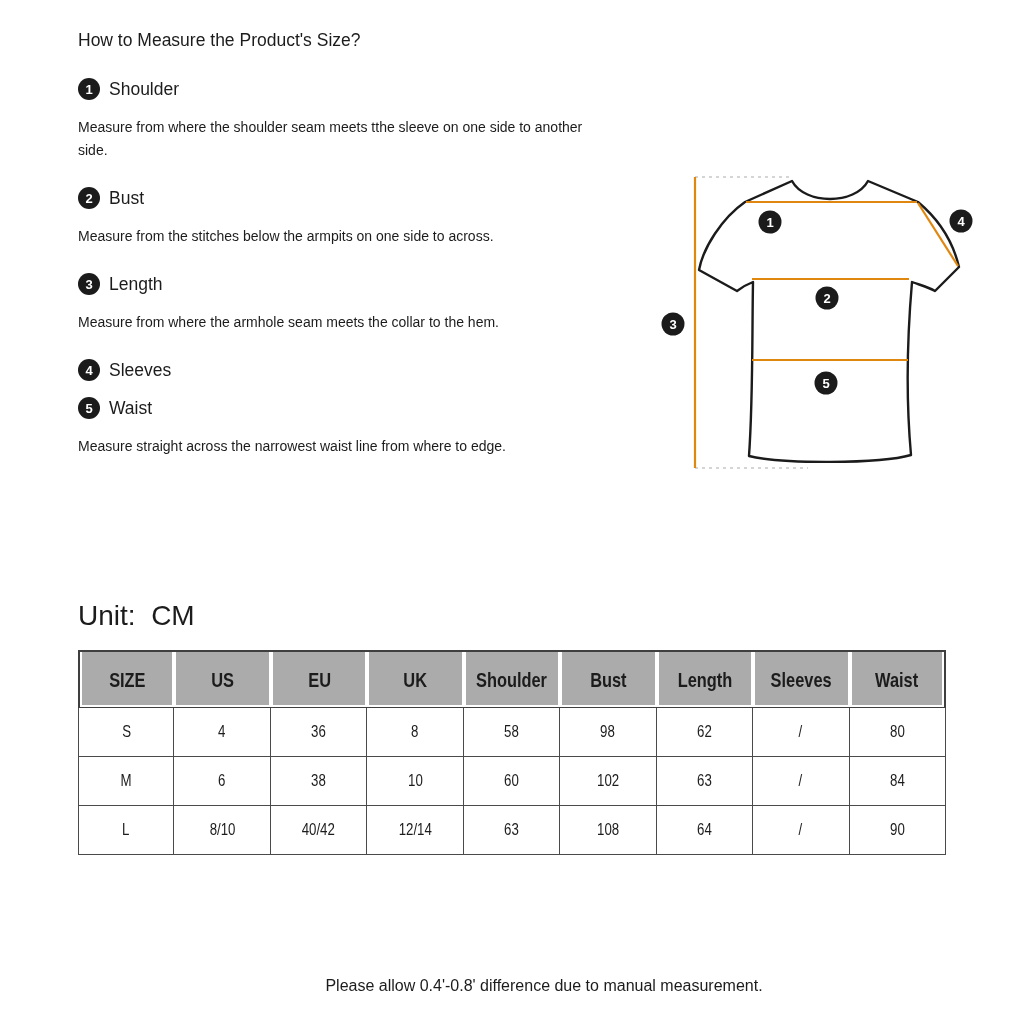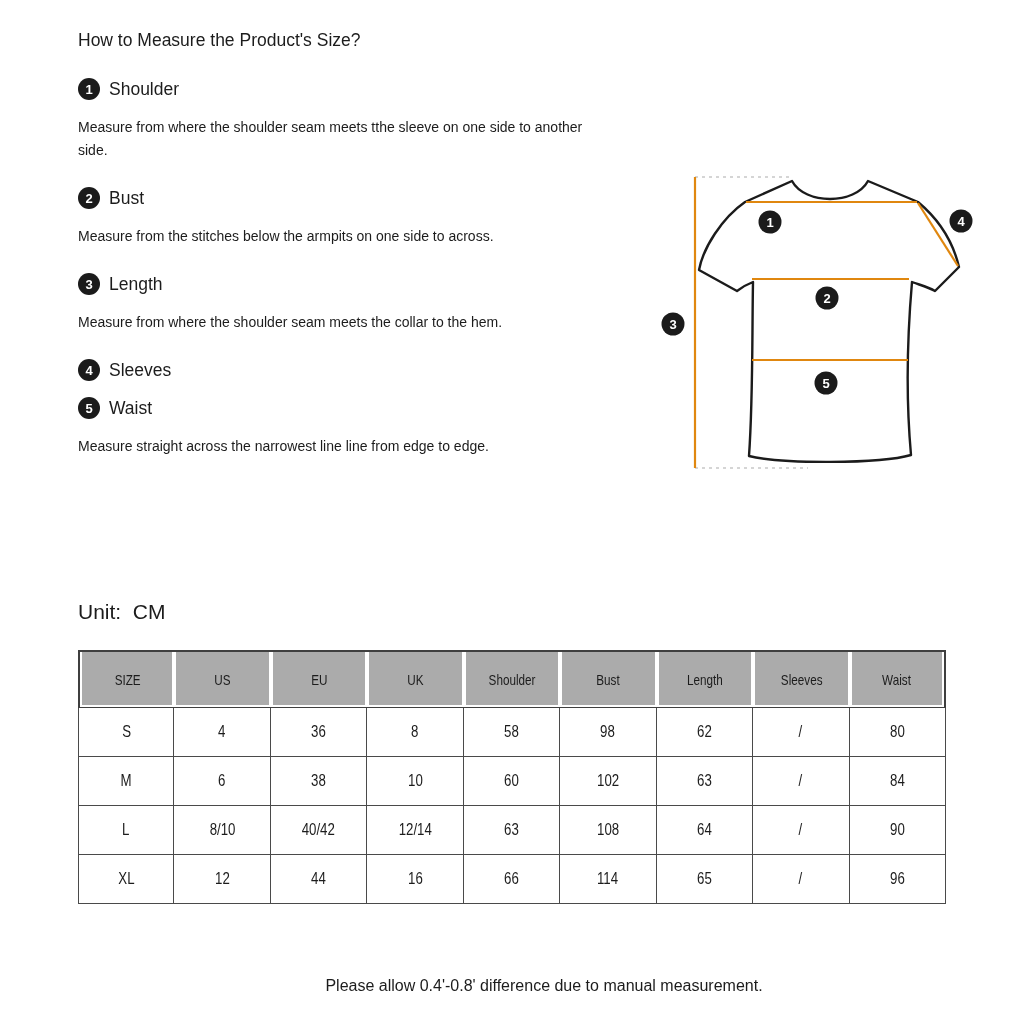--- a/index.html
+++ b/index.html
@@ -16,26 +16,26 @@
   .sec-head { display:flex; align-items:center; gap:9px; height:22px; margin:0 0 16px 0; }
   .badge {
     width:22px; height:22px; border-radius:50%; background:#1b1b1b; color:#ffffff;
     font-size:13px; font-weight:bold; display:flex; align-items:center; justify-content:center;
     flex:0 0 auto;
   }
   .sec-label { font-size:17.5px; font-weight:500; }
   .sec-desc { font-size:14px; line-height:23px; margin:0 0 25px 0; }
   .diagram { position:absolute; left:640px; top:160px; width:384px; height:330px; }
   .unit-label {
-    position:absolute; left:78px; top:600px; font-size:21px; white-space:pre;
+    position:absolute; left:78px; top:600px; font-size:28px; white-space:pre;
   }
   .table-wrap { position:absolute; left:78px; top:650px; width:868px; }
   table.size-table { width:100%; border-collapse:separate; border-spacing:0; table-layout:fixed; }
   table.size-table th {
-    height:55px; background:#ababab; font-weight:400; font-size:15px;
+    height:55px; background:#ababab; font-weight:700; font-size:21px;
     border-top:2px solid #3f3f3f; border-bottom:1px solid #3f3f3f;
     box-shadow: inset 2px 0 0 #ffffff, inset -2px 0 0 #ffffff, inset 0 -2px 0 #ffffff;
     text-align:center; padding:0;
   }
   table.size-table th:first-child { border-left:2px solid #3f3f3f; }
   table.size-table th:last-child  { border-right:2px solid #3f3f3f; }
   table.size-table td {
     height:48px; background:#ffffff; font-weight:500; font-size:17px;
     border-right:1px solid #4a4a4a; border-bottom:1px solid #4a4a4a;
     text-align:center; padding:0;
@@ -62,32 +62,32 @@
   <div class="sec-head">
     <span class="badge">2</span>
     <span class="sec-label">Bust</span>
   </div>
   <p class="sec-desc">Measure from the stitches below the armpits on one side to across.</p>
 
   <div class="sec-head">
     <span class="badge">3</span>
     <span class="sec-label">Length</span>
   </div>
-  <p class="sec-desc">Measure from where the shoulder seam meets the collar to the hem.</p>
+  <p class="sec-desc">Measure from where the armhole seam meets the collar to the hem.</p>
 
   <div class="sec-head">
     <span class="badge">4</span>
     <span class="sec-label">Sleeves</span>
   </div>
 
   <div class="sec-head">
     <span class="badge">5</span>
     <span class="sec-label">Waist</span>
   </div>
-  <p class="sec-desc">Measure straight across the narrowest line line from edge to edge.</p>
+  <p class="sec-desc">Measure straight across the narrowest waist line from where to edge.</p>
 
 </div>
 
 <svg class="diagram" viewBox="0 0 384 330" xmlns="http://www.w3.org/2000/svg">
 
   <line class="dash-line" x1="55" y1="17" x2="150" y2="17" stroke="#c8c8c8" stroke-width="1.5" stroke-dasharray="3,4"></line>
   <line class="dash-line" x1="55" y1="308" x2="168" y2="308" stroke="#c8c8c8" stroke-width="1.5" stroke-dasharray="3,4"></line>
 
   <path d="M105,42 L152,21 C165,45 215,45 228,21 L278,42
            C302,62 314,86 319,107 L295,131
@@ -170,28 +170,17 @@
           <td><span class="cond">L</span></td>
           <td><span class="cond">8/10</span></td>
           <td><span class="cond">40/42</span></td>
           <td><span class="cond">12/14</span></td>
           <td><span class="cond">63</span></td>
           <td><span class="cond">108</span></td>
           <td><span class="cond">64</span></td>
           <td><span class="cond">/</span></td>
           <td><span class="cond">90</span></td>
         </tr>
-        <tr>
-          <td><span class="cond">XL</span></td>
-          <td><span class="cond">12</span></td>
-          <td><span class="cond">44</span></td>
-          <td><span class="cond">16</span></td>
-          <td><span class="cond">66</span></td>
-          <td><span class="cond">114</span></td>
-          <td><span class="cond">65</span></td>
-          <td><span class="cond">/</span></td>
-          <td><span class="cond">96</span></td>
-        </tr>
       </tbody>
   </table>
 </div>
 
 <div class="footer-note">Please allow 0.4'-0.8' difference due to manual measurement.</div>
 
 </body></html>

